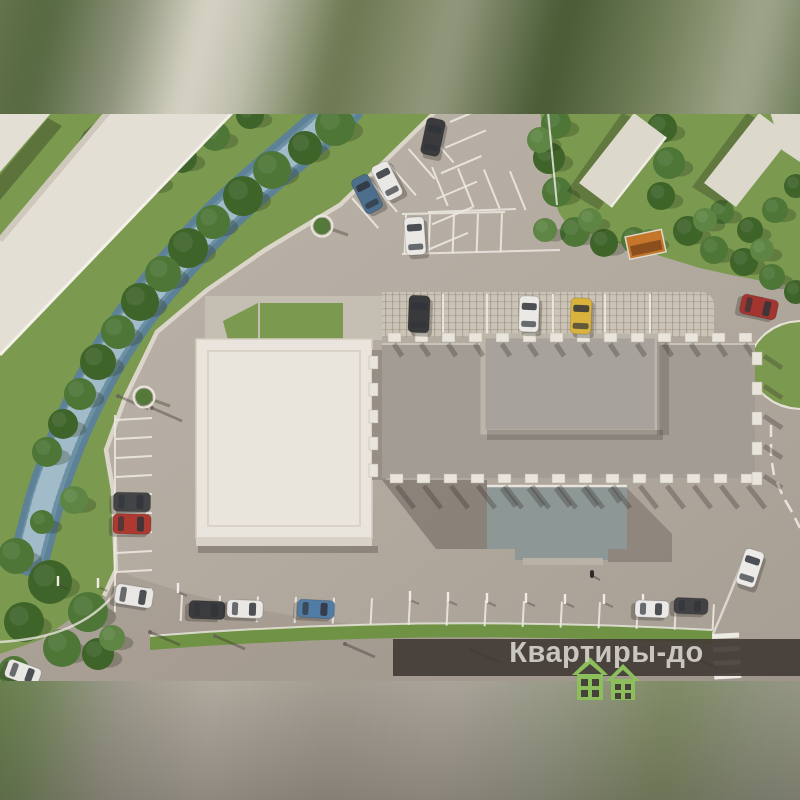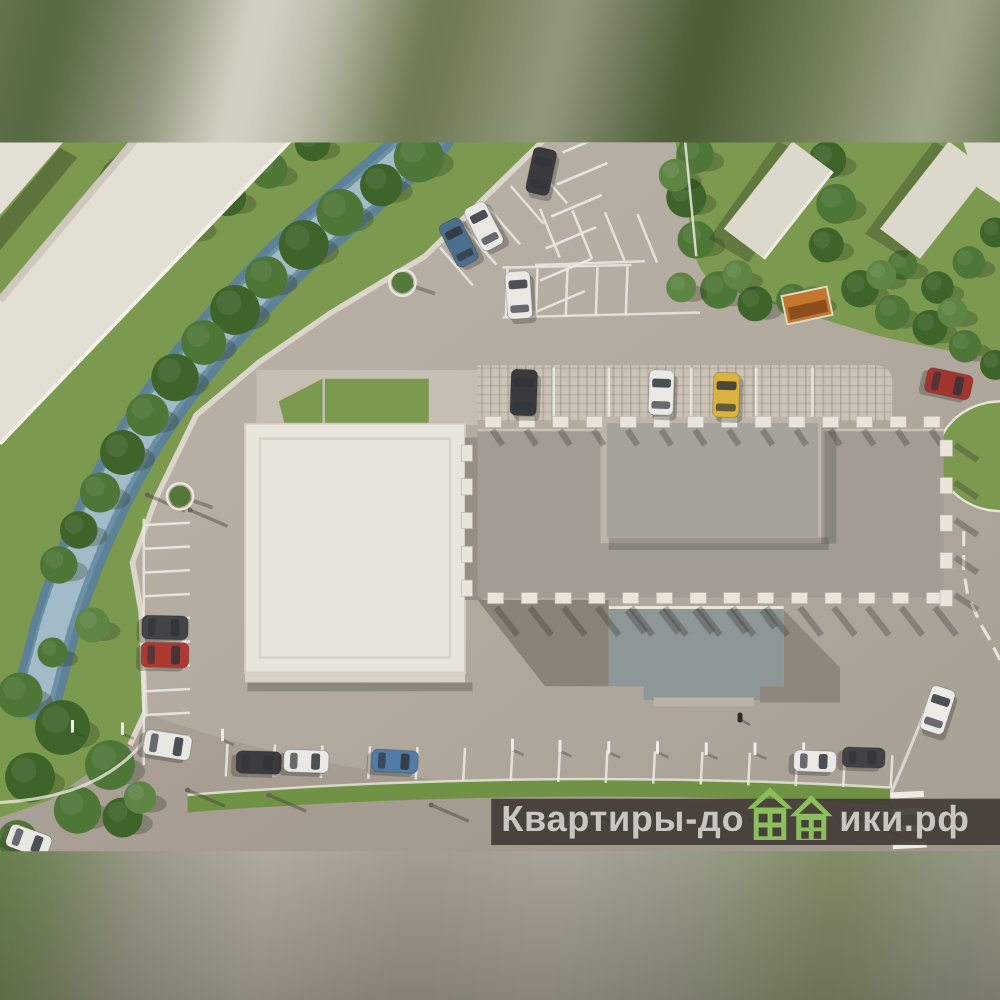--- a/index.html
+++ b/index.html
@@ -9,21 +9,21 @@
   .band{position:absolute;left:0;width:800px;overflow:hidden;}
   .band-fill{position:absolute;left:-30px;top:-30px;right:-30px;bottom:-30px;filter:blur(11px);}
   #blur-top{top:0;height:114px;}
   #blur-top .band-fill{background:linear-gradient(104deg,#6e7b55 0%,#55683f 10%,#8c927a 19%,
       #d8d5c6 27%,#bfbfae 33%,#69774e 43%,#94997e 55%,#475933 67%,#75825c 79%,#a2a78e 89%,#55683f 100%);}
   #blur-bottom{top:681px;height:119px;}
   #blur-bottom .band-fill{background:linear-gradient(97deg,#5f7a40 0%,#72855a 8%,#9c998b 17%,
       #b1aa9f 28%,#a39c91 42%,#aaa399 55%,#979a86 68%,#7f8b64 80%,#8f947f 90%,#9a9887 100%);}
   #blur-bottom .shade{position:absolute;inset:0;background:linear-gradient(180deg,rgba(0,0,0,0) 0%,rgba(55,53,45,.28) 100%);}
   #watermark{position:absolute;left:393px;top:639px;width:407px;height:37px;display:flex;
-      align-items:center;padding-left:8px;box-sizing:border-box;}
+      align-items:center;padding-left:20px;box-sizing:border-box;flex-direction:column;}
   #watermark .wm-text{font-weight:700;font-size:29px;letter-spacing:.5px;line-height:1;
       transform:translateY(-1px);white-space:nowrap;}
   #watermark svg{display:block;margin:-16px 1px 0 1px;flex:0 0 auto;}
 </style>
 </head>
 <body>
 
 <div id="stage">
 
 <svg id="scene-svg" width="800" height="800" viewBox="0 0 800 800">
@@ -623,16 +623,15 @@
       <rect x="11" y="27" width="7" height="7"></rect>
           <rect x="22" y="27" width="7" height="7"></rect>
       <rect x="11" y="38" width="7" height="7"></rect>
           <rect x="22" y="38" width="7" height="7"></rect>
       <rect x="45" y="32" width="6" height="6"></rect>
           <rect x="55" y="32" width="6" height="6"></rect>
       <rect x="45" y="41" width="6" height="6"></rect>
           <rect x="55" y="41" width="6" height="6"></rect>
     </g>
   </svg>
-  <span class="wm-text" style="color: rgb(201, 198, 194);">ики.рф</span>
 </div>
 
 </div>
 
 </body></html>

